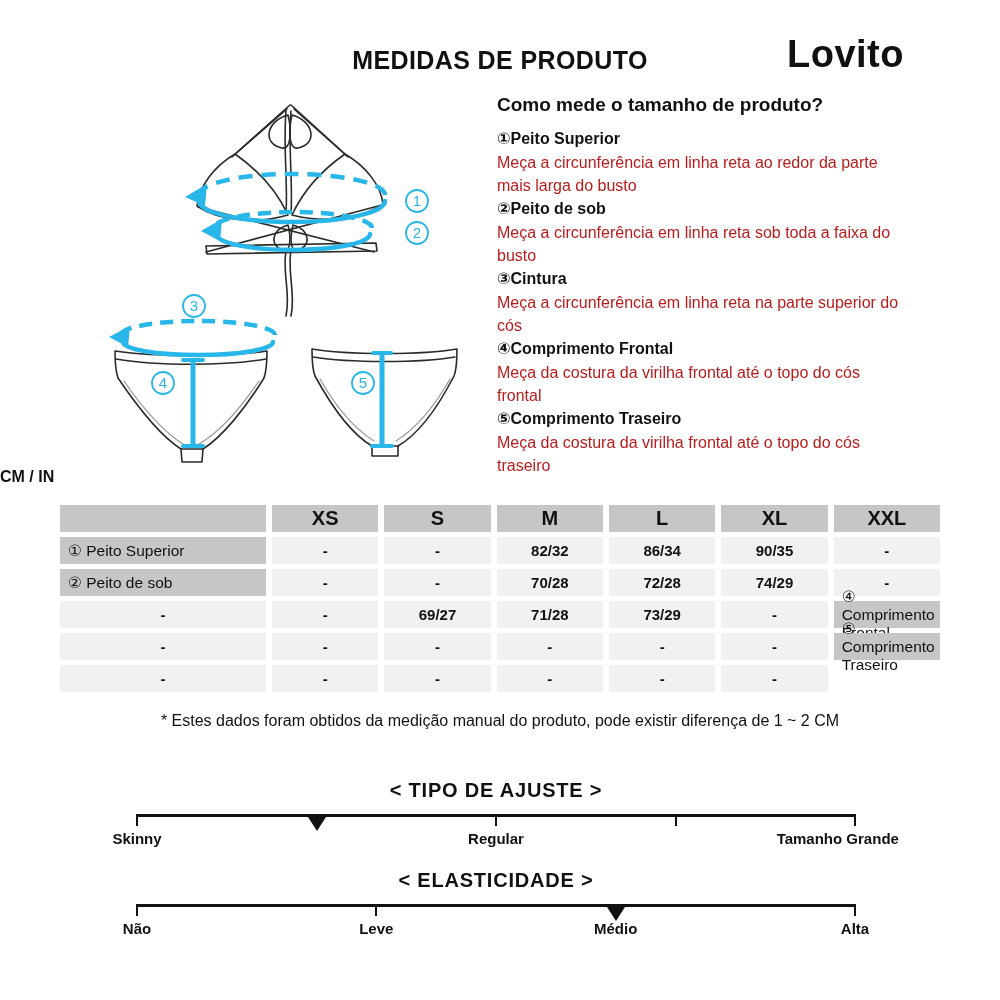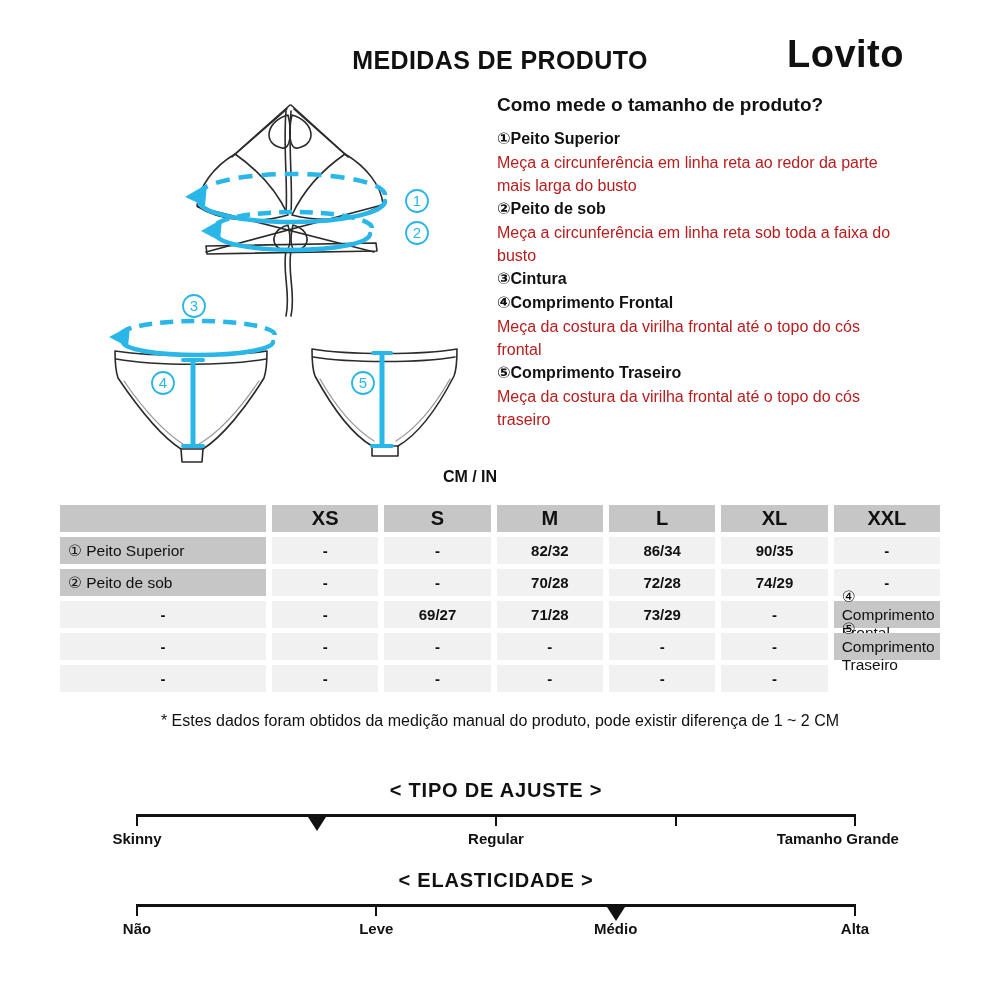--- a/index.html
+++ b/index.html
@@ -10,21 +10,21 @@
            font-size:25px; font-weight:800; letter-spacing:0.4px; }
   .brand { position:absolute; top:33px; left:787px; font-size:38px; font-weight:700; letter-spacing:0.5px; }
 
   .illustration { position:absolute; left:95px; top:85px; width:385px; height:390px; }
 
   .guide { position:absolute; left:497px; top:94px; width:446px; }
   .guide-heading { font-size:19px; font-weight:700; margin:0 0 11px 0; }
   .guide-label { font-size:16px; font-weight:700; line-height:24px; }
   .guide-desc  { font-size:16px; color:#b91c1c; line-height:23px; white-space:pre-line; }
 
-  .unit { position:absolute; top:468px; left:0; width:940px; text-align:center;
+  .unit { position:absolute; top:468px; left:0; width:940px; text-align:left;
           font-size:16px; font-weight:700; }
 
   .size-table { position:absolute; left:60px; top:505px; width:880px; display:grid;
                 grid-template-columns:206px repeat(6,1fr); gap:5px 6px; }
   .size-table .c { height:27px; display:flex; align-items:center; justify-content:center; }
   .size-table .th  { background:#c6c6c6; font-weight:700; font-size:20px; }
   .size-table .rl  { background:#c6c6c6; justify-content:flex-start; padding-left:8px;
                      font-size:15.5px; font-weight:400; }
   .size-table .val { background:#f1f1f1; font-weight:700; font-size:15px; }
 
@@ -140,20 +140,22 @@
       <div class="guide-desc">Meça a circunferência em linha reta ao redor da parte
 mais larga do busto</div>
     </div>
     <div>
       <div class="guide-label">②Peito de sob</div>
       <div class="guide-desc">Meça a circunferência em linha reta sob toda a faixa do
 busto</div>
     </div>
     <div>
       <div class="guide-label">③Cintura</div>
+      <div class="guide-desc">Meça a circunferência em linha reta na parte superior do
+cós</div>
     </div>
     <div>
       <div class="guide-label">④Comprimento Frontal</div>
       <div class="guide-desc">Meça da costura da virilha frontal até o topo do cós
 frontal</div>
     </div>
     <div>
       <div class="guide-label">⑤Comprimento Traseiro</div>
       <div class="guide-desc">Meça da costura da virilha frontal até o topo do cós
 traseiro</div>

